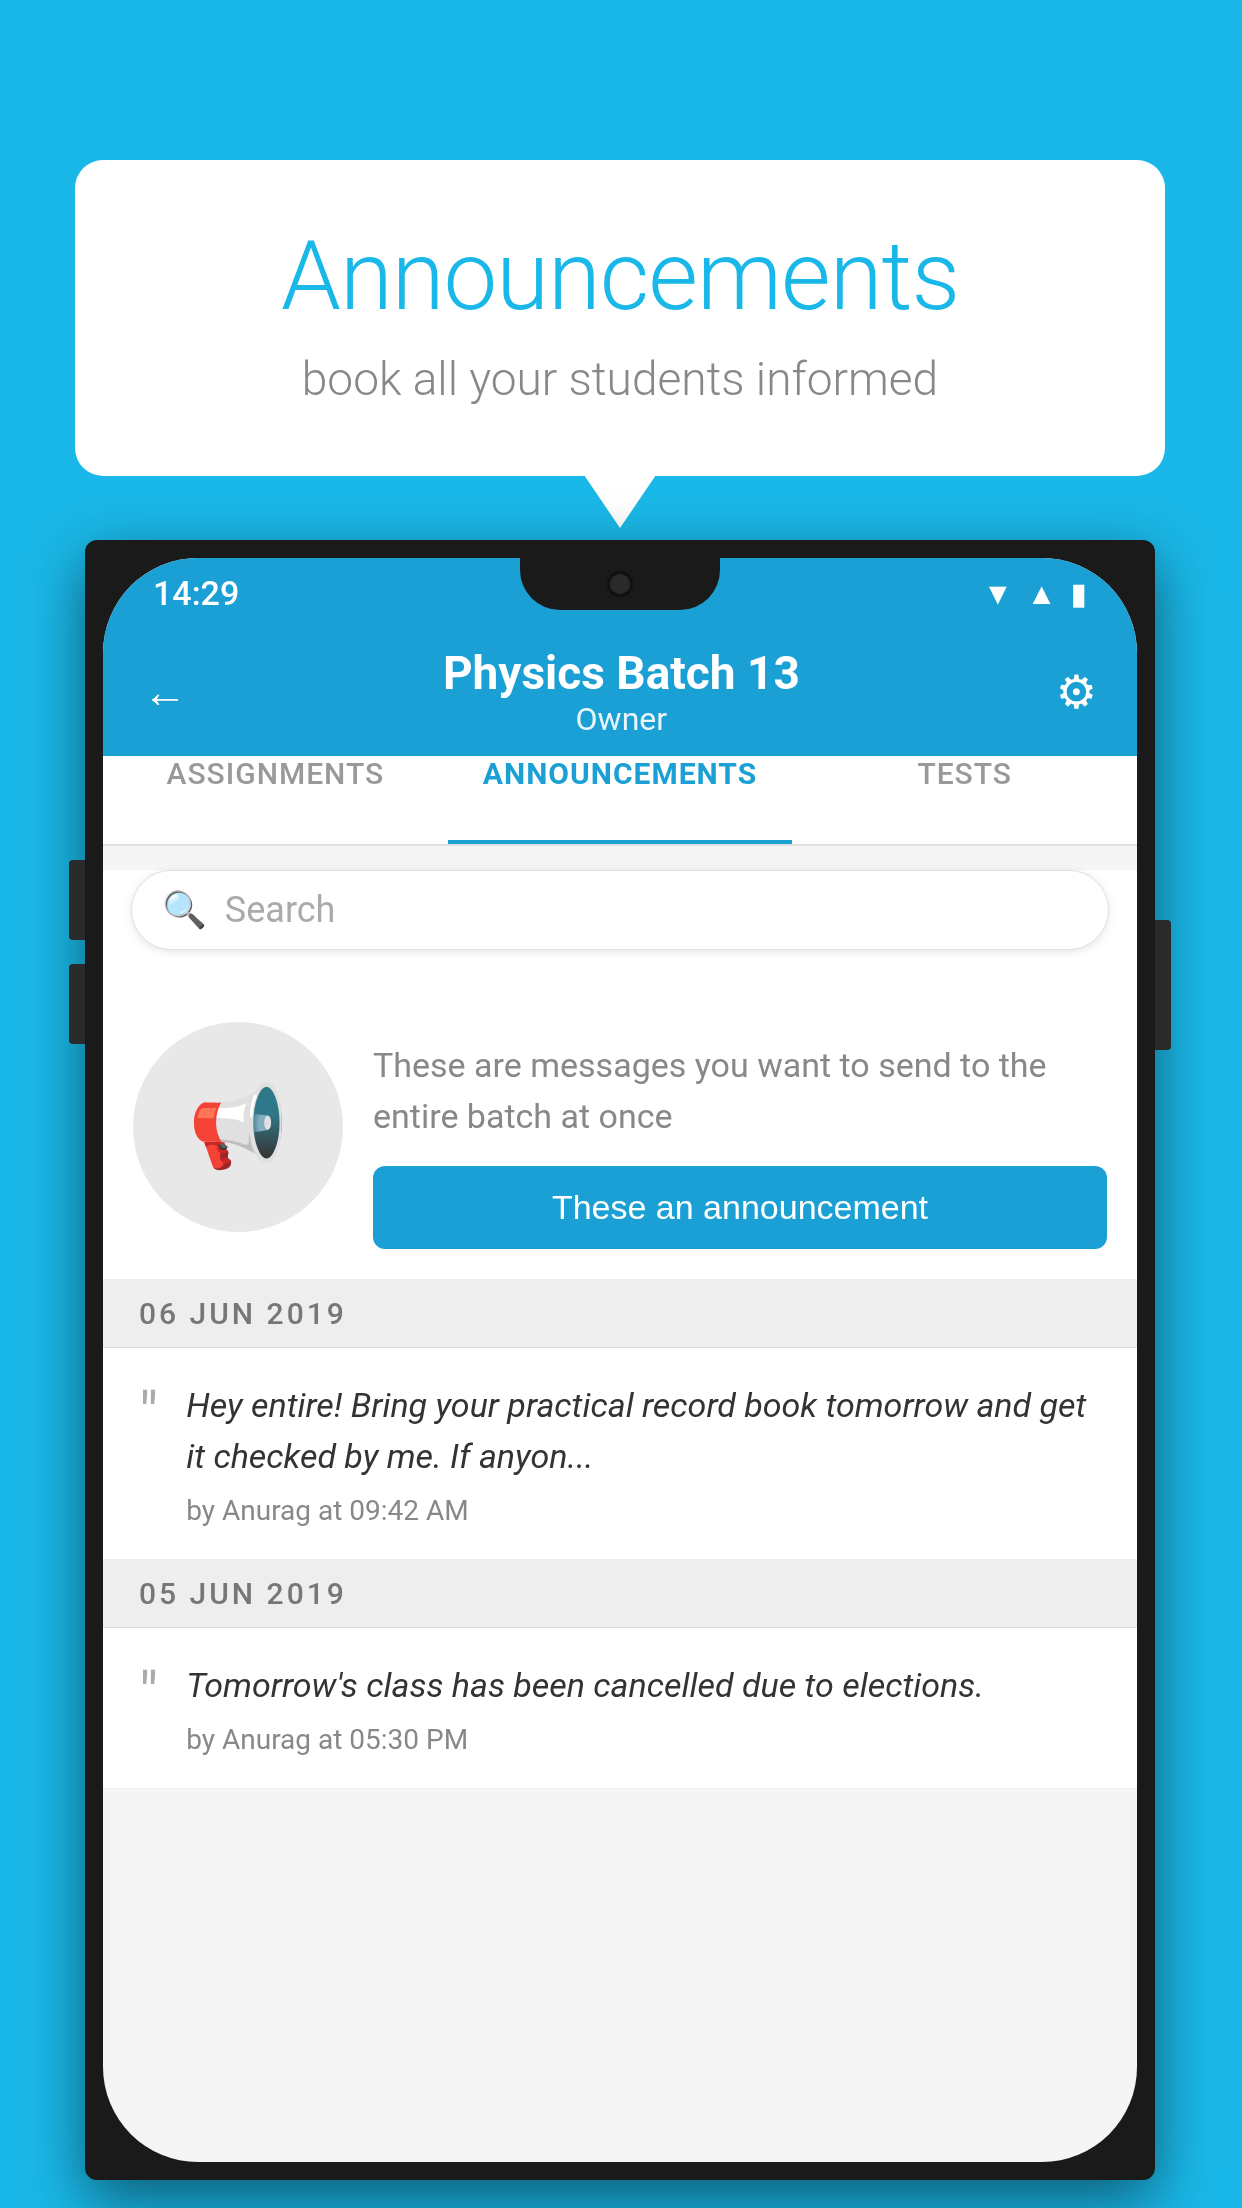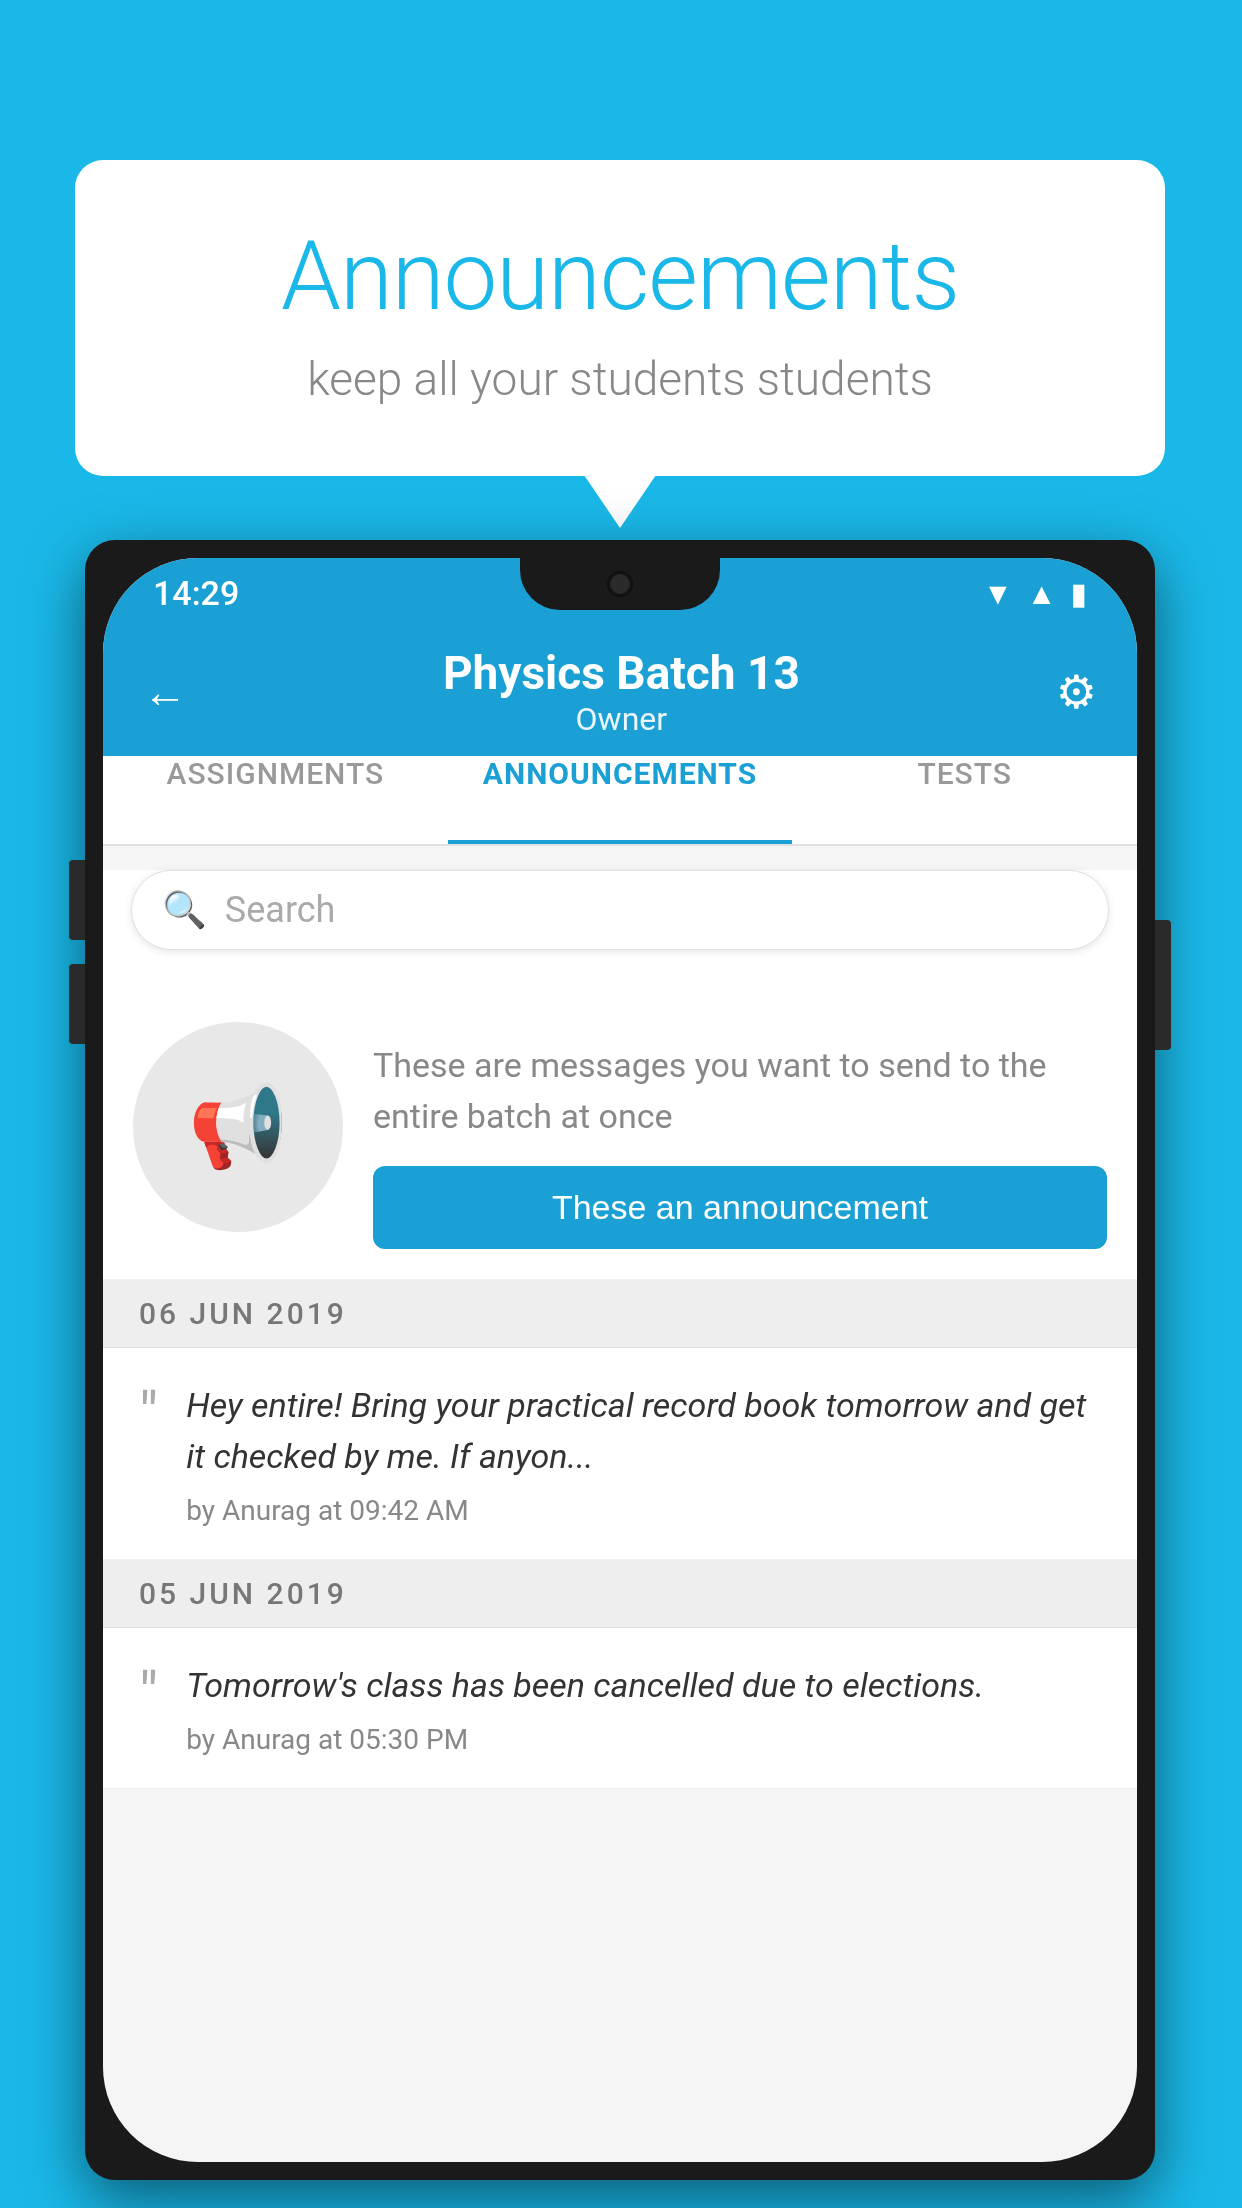--- a/index.html
+++ b/index.html
@@ -62,21 +62,21 @@
       top: 540px;
       left: 85px;
       width: 1070px;
       height: 1640px;
     }
 
     .phone-outer {
       width: 100%;
       height: 100%;
       background: #1a1a1a;
-      border-radius: 30px;
+      border-radius: 12px;
       padding: 18px;
       box-shadow: 0 20px 60px rgba(0,0,0,0.5);
       position: relative;
     }
 
     
     .phone-notch {
       position: absolute;
       top: 18px;
       left: 50%;
@@ -366,21 +366,21 @@
       width: 16px;
       border-radius: 0 4px 4px 0;
     }
   </style>
 </head>
 <body>
 
 <div class="speech-bubble-container">
   <div class="speech-bubble">
     <div class="bubble-title">Announcements</div>
-    <div class="bubble-subtitle">keep all your students students</div>
+    <div class="bubble-subtitle">book all your students informed</div>
   </div>
 </div>
 
 <div class="phone-container">
   <div class="phone-outer">
 
     <div class="side-buttons-left">
       <div class="side-btn side-btn-volume"></div>
       <div class="side-btn side-btn-volume"></div>
     </div>

